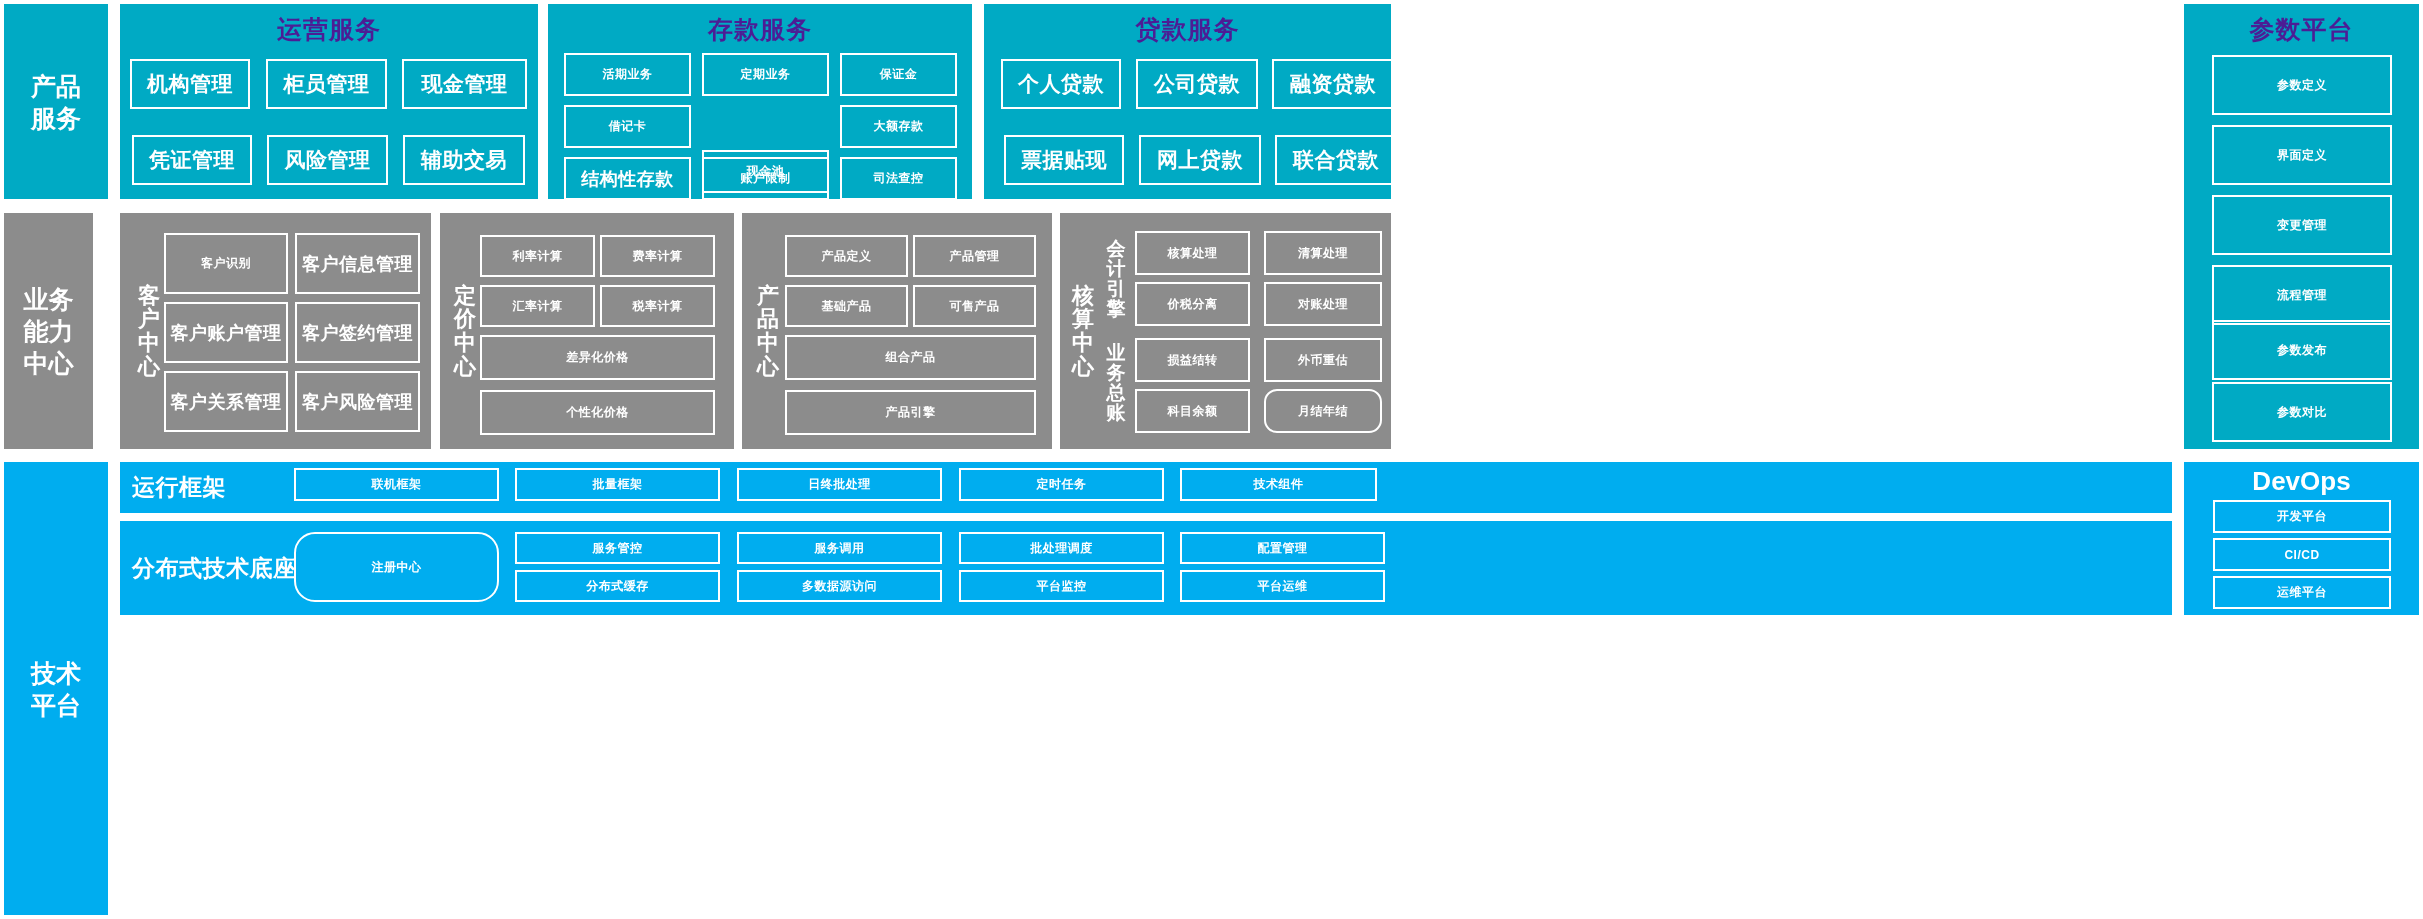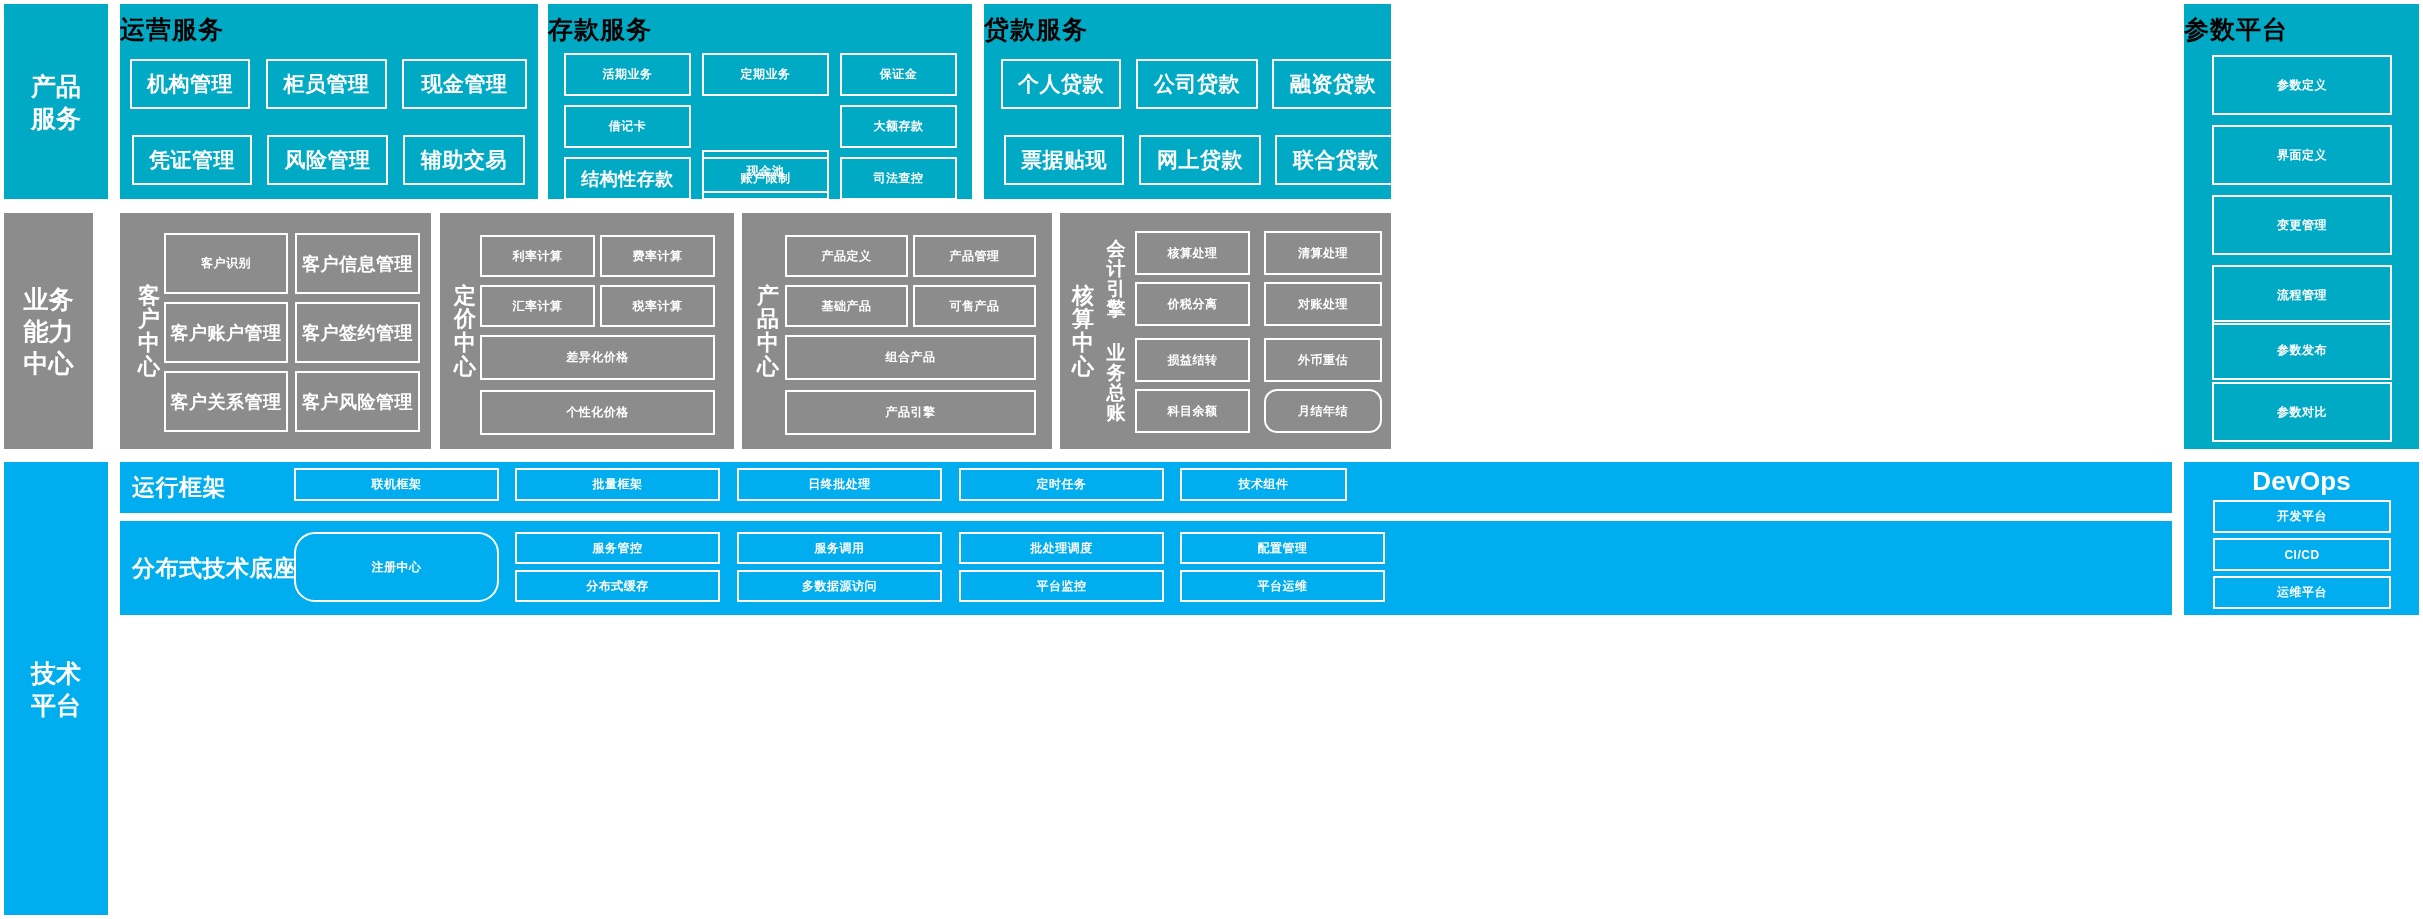--- a/index.html
+++ b/index.html
@@ -28,21 +28,22 @@
     box-sizing: border-box;
   }
   .teal   { background: #00AAC4; }
   .gray   { background: #8C8C8C; }
   .blue   { background: #00ADEF; }
 
   .panel-title {
     position: absolute;
     left: 0;
     right: 0;
-    color: #000000;
+    text-align: center;
+    color: #4c1d95;
     font-size: 25px;
     font-weight: bold;
     letter-spacing: 1px;
   }
 
   
   .side-label {
     position: absolute;
     box-sizing: border-box;
     display: flex;
@@ -243,21 +244,21 @@
       <span>平台</span>
     </span>
   </div>
 
   <div class="panel blue" style="left:120px; top:462px; width:2052px; height:51px;">
     <div class="row-label" style="left:12px; top:0; height:51px;">运行框架</div>
     <div class="tile sm" style="left:174px; top:6px; width:205px; height:33px;">联机框架</div>
     <div class="tile sm" style="left:395px; top:6px; width:205px; height:33px;">批量框架</div>
     <div class="tile sm" style="left:617px; top:6px; width:205px; height:33px;">日终批处理</div>
     <div class="tile sm" style="left:839px; top:6px; width:205px; height:33px;">定时任务</div>
-    <div class="tile sm" style="left:1060px; top:6px; width:167px; height:33px;">技术组件</div>
+    <div class="tile sm" style="left:1060px; top:6px; width:197px; height:33px;">技术组件</div>
   </div>
 
   <div class="panel blue" style="left:120px; top:521px; width:2052px; height:94px;">
     <div class="row-label" style="left:12px; top:0; height:94px;">分布式技术底座</div>
     <div class="tile sm" style="left:174px; top:11px; width:205px; height:70px;border-radius:21px;">注册中心</div>
 
     <div class="tile sm" style="left:395px; top:11px; width:205px; height:32px;">服务管控</div>
     <div class="tile sm" style="left:395px; top:49px; width:205px; height:32px;">分布式缓存</div>
 
     <div class="tile sm" style="left:617px; top:11px; width:205px; height:32px;">服务调用</div>

